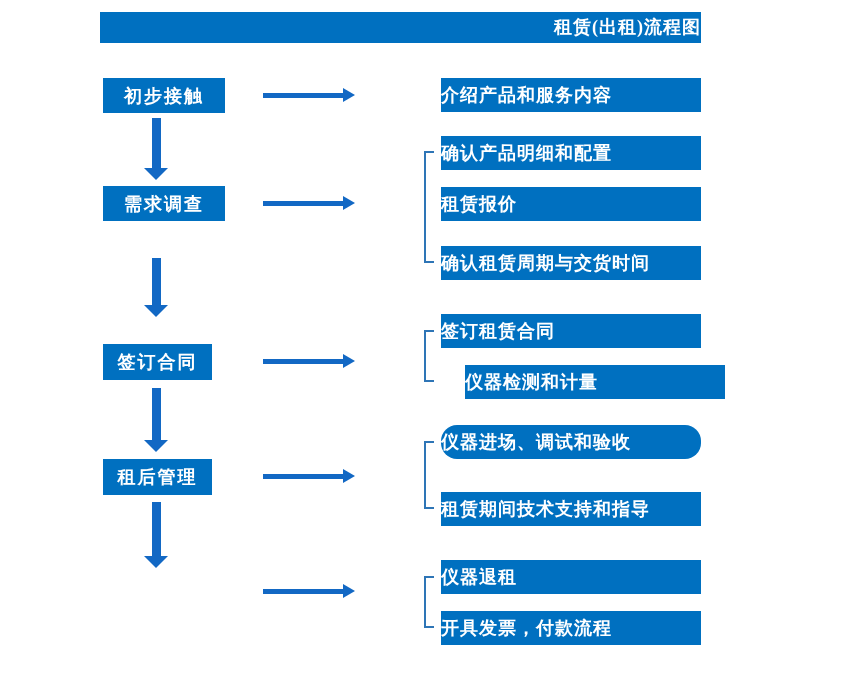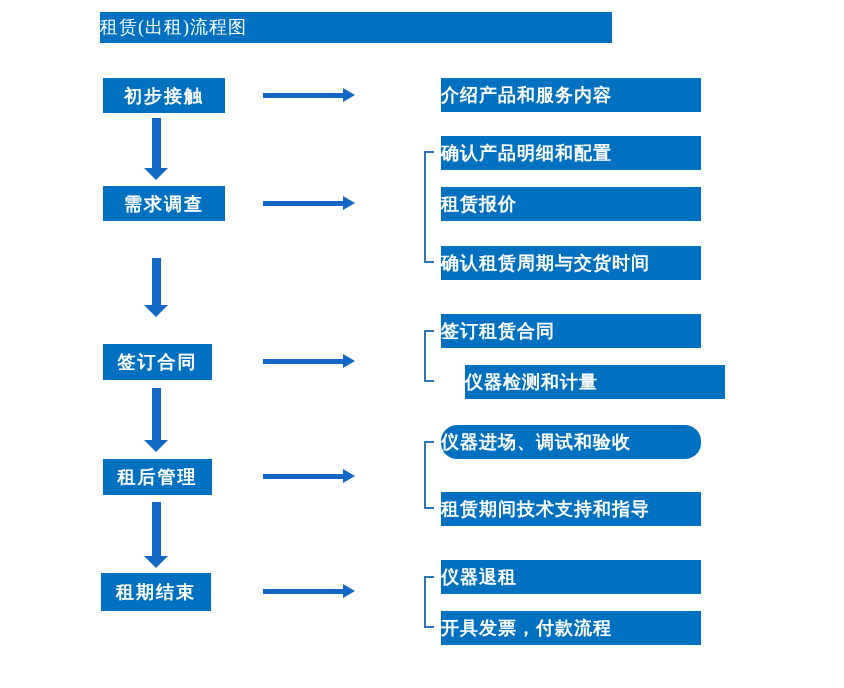--- a/index.html
+++ b/index.html
@@ -6,23 +6,23 @@
     --box:#0070C0;
     --arrow:#1268C4;
     --bracket:#2E75B6;
     --text:#FFFFFF;
   }
   *{margin:0;padding:0;box-sizing:border-box;}
   html,body{width:844px;height:688px;background:#ffffff;overflow:hidden;}
   body{font-family:"Liberation Serif", serif;position:relative;}
   .abs{position:absolute;}
   .title-bar{
-    left:100px;top:12px;width:512px;height:31px;
+    left:100px;top:12px;width:601px;height:31px;
     background:var(--box);color:var(--text);
-    font-size:18px;font-weight:normal;text-align:left;line-height:31px;
+    font-size:18px;font-weight:bold;text-align:right;line-height:31px;
     letter-spacing:1px;
   }
   .step-box{
     background:var(--box);color:var(--text);
     font-size:18px;font-weight:bold;text-align:center;
     letter-spacing:2px;
     display:flex;align-items:center;justify-content:center;
   }
   .detail-box{
     left:441px;width:260px;height:34px;
@@ -63,21 +63,20 @@
 <body>
 
 <div class="abs" style="left:0;top:0;width:844px;height:688px;">
 
   <div class="abs title-bar">租赁(出租)流程图</div>
 
   <div class="abs step-box" style="left:103px;top:78px;width:122px;height:35px;">初步接触</div>
   <div class="abs step-box" style="left:103px;top:186px;width:122px;height:35px;">需求调查</div>
   <div class="abs step-box" style="left:103px;top:344px;width:109px;height:36px;">签订合同</div>
   <div class="abs step-box" style="left:103px;top:459px;width:109px;height:36px;">租后管理</div>
-  <div class="abs step-box" style="left:101px;top:573px;width:110px;height:38px;">租期结束</div>
 
   <div class="abs v-arrow" style="top:118px;height:50px;"></div>
   <div class="abs v-arrow" style="top:258px;height:47px;"></div>
   <div class="abs v-arrow" style="top:388px;height:52px;"></div>
   <div class="abs v-arrow" style="top:502px;height:54px;"></div>
 
   <div class="abs h-arrow" style="top:93px;"></div>
   <div class="abs h-arrow" style="top:201px;"></div>
   <div class="abs h-arrow" style="top:359px;"></div>
   <div class="abs h-arrow" style="top:474px;"></div>

